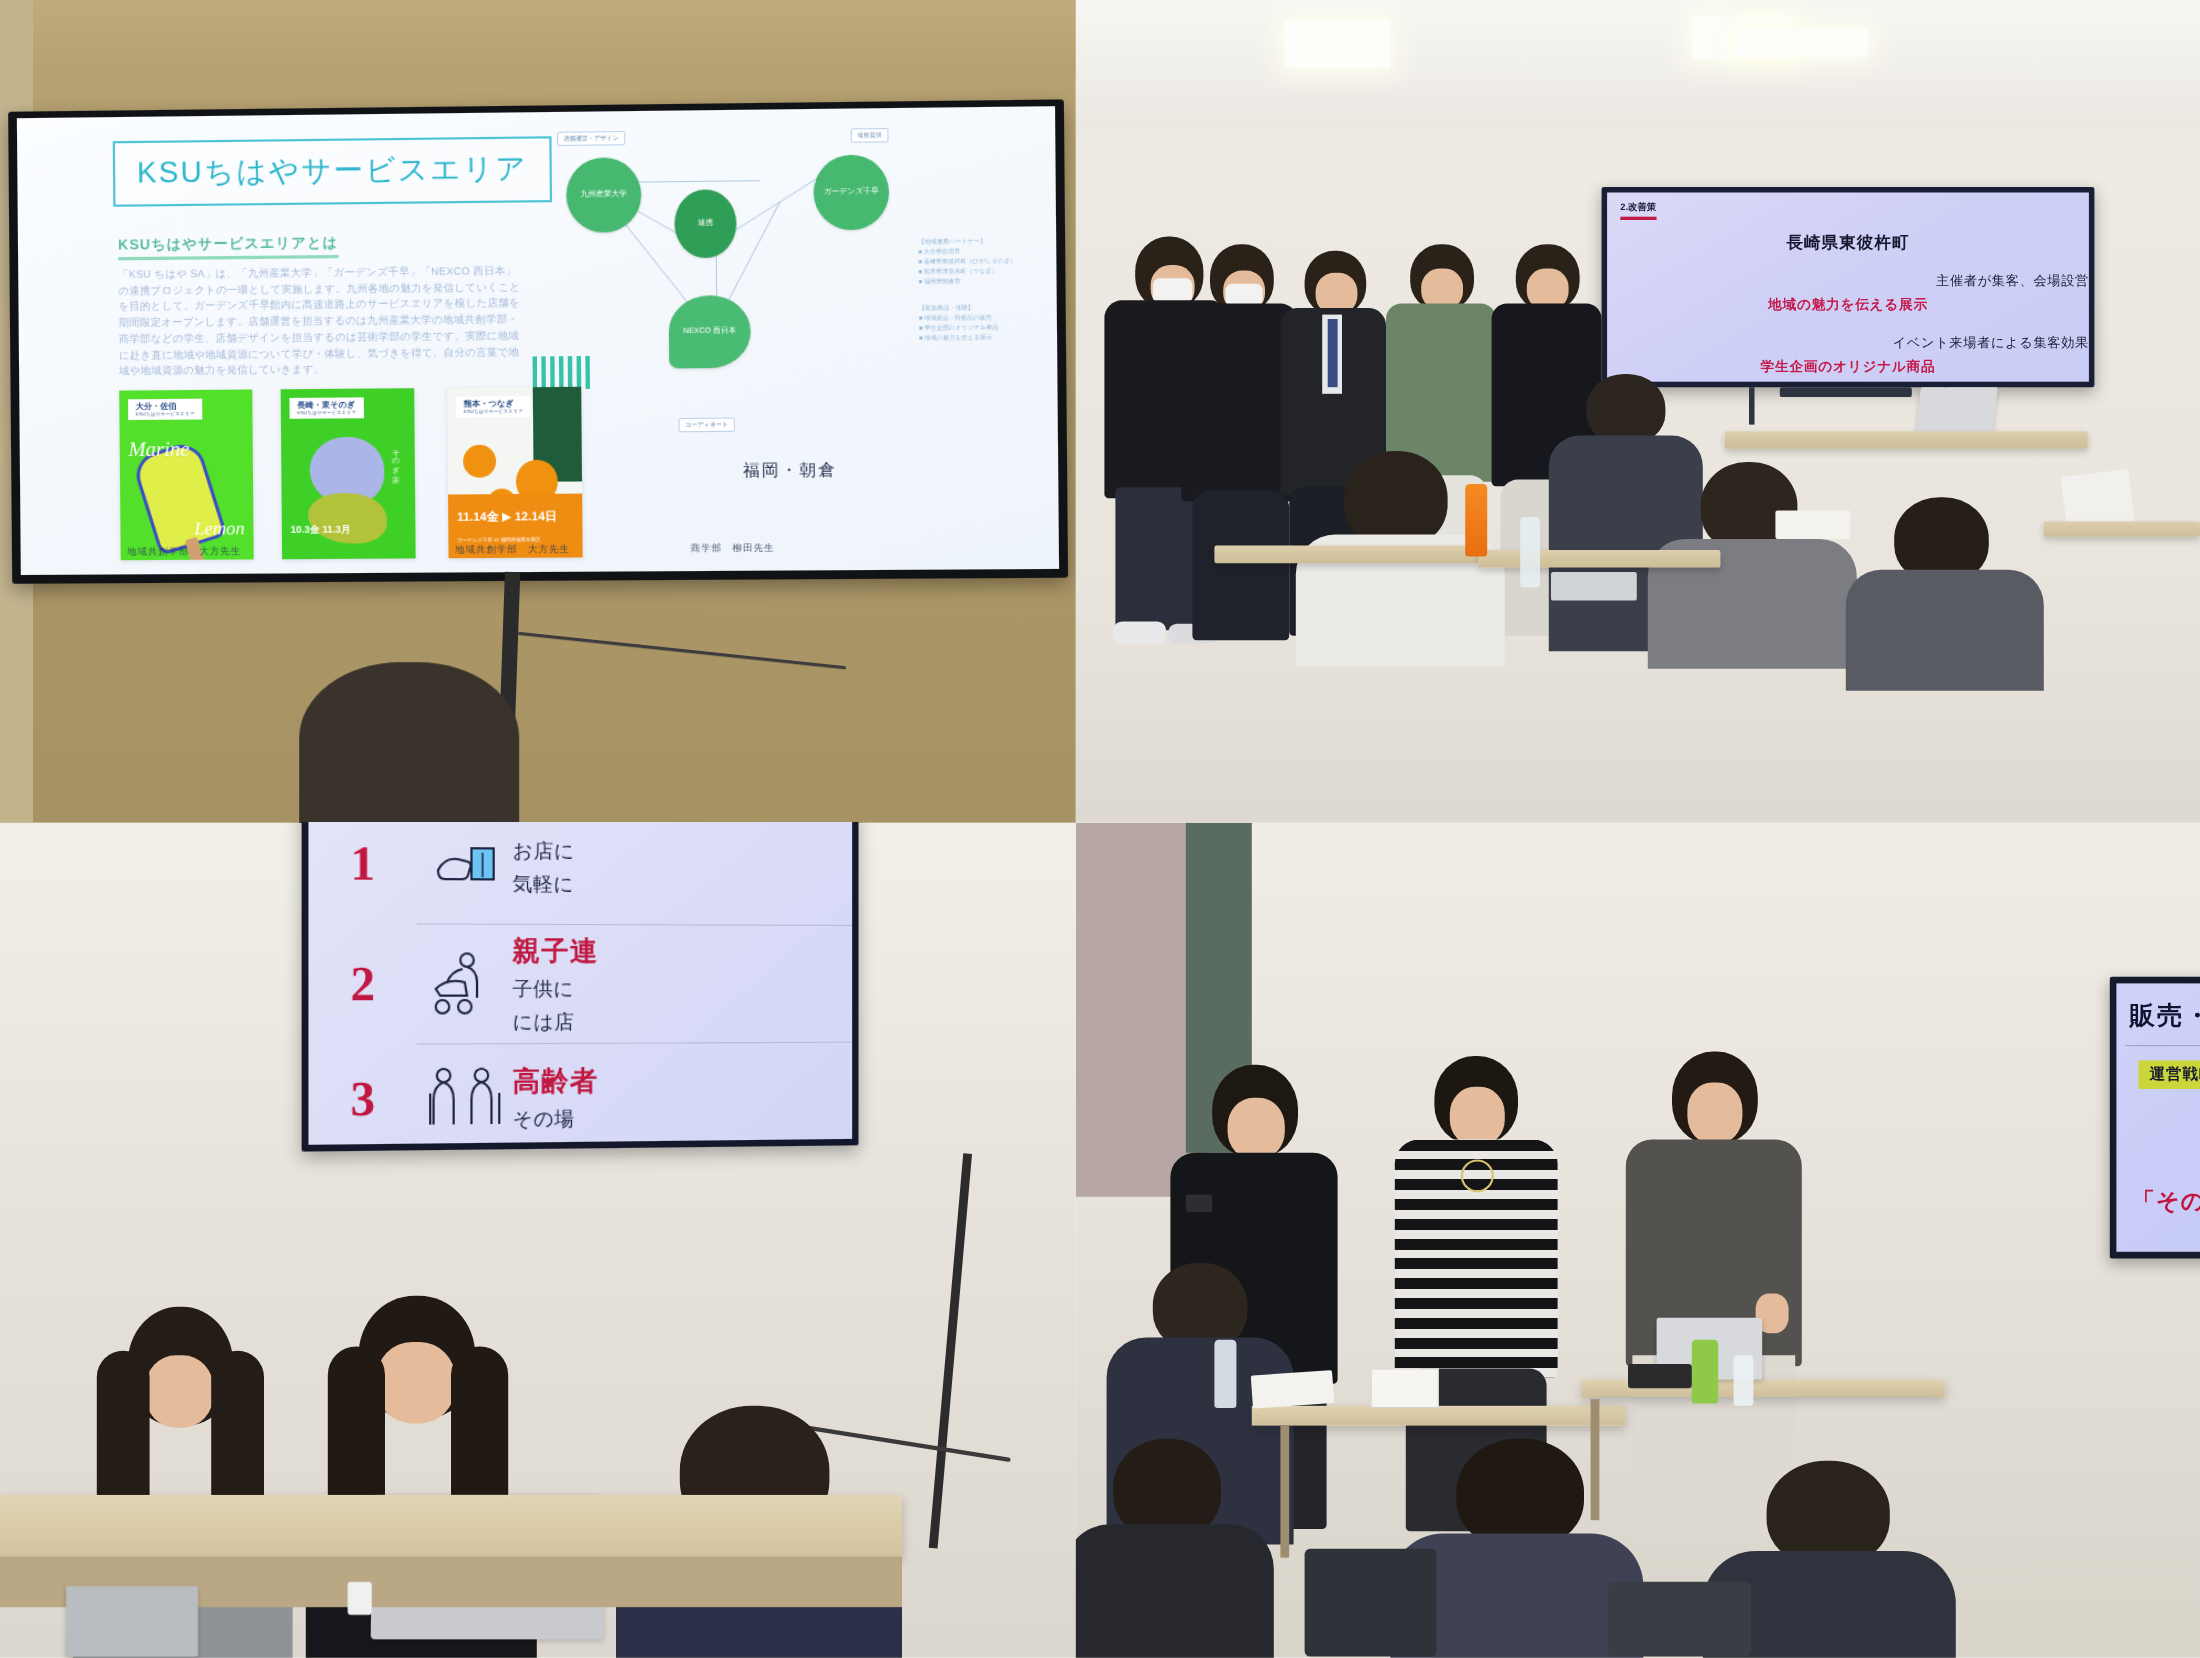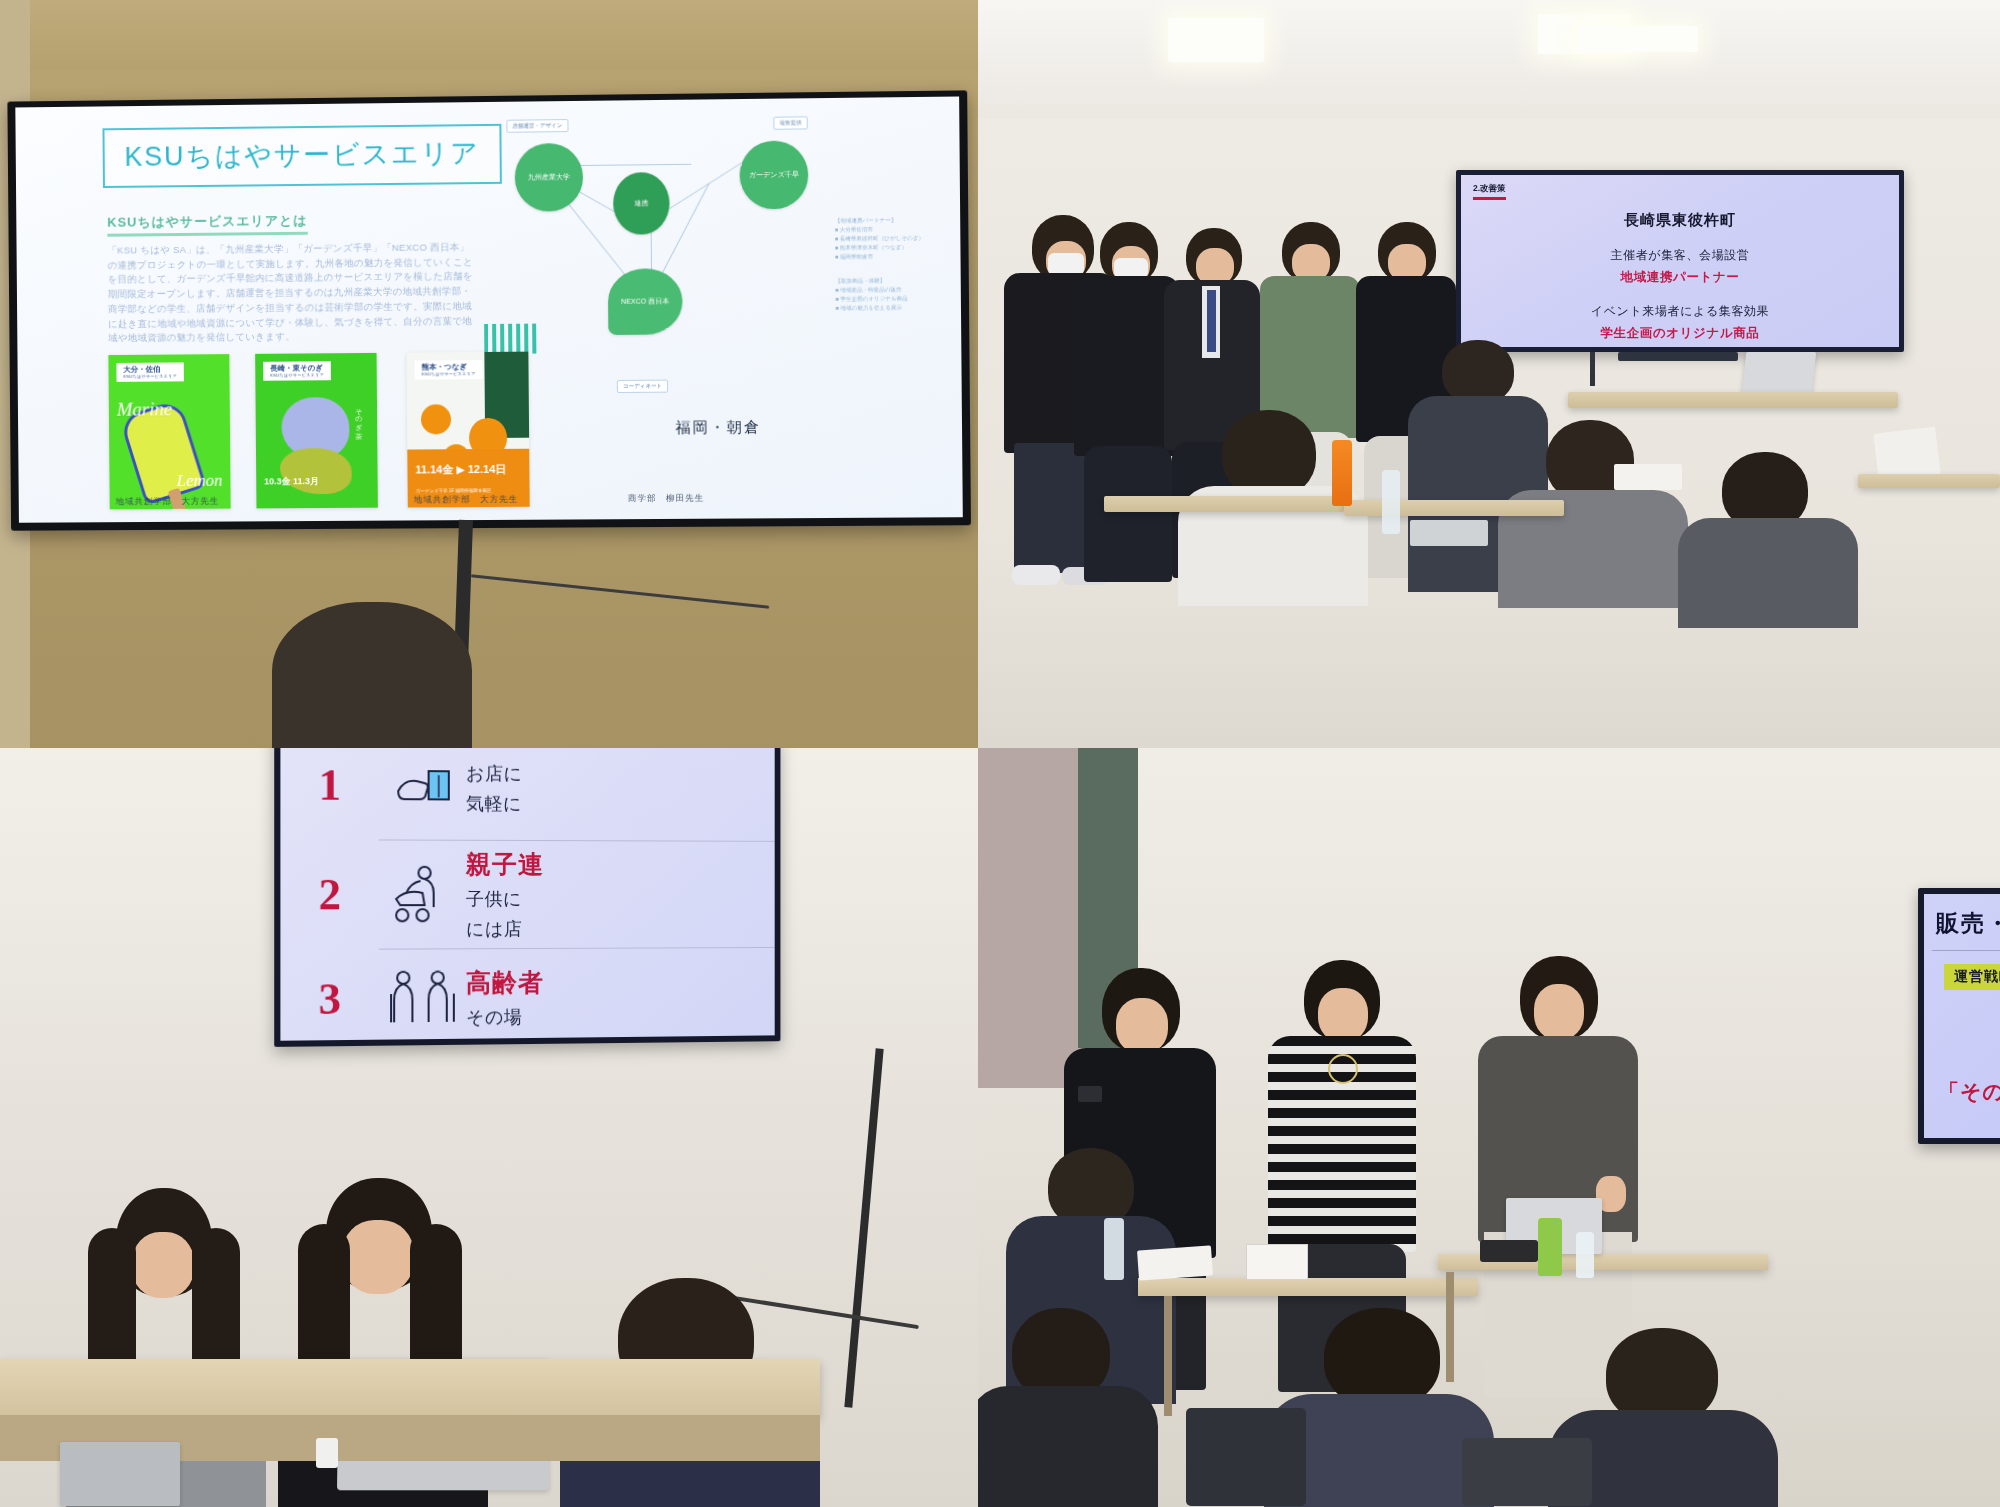--- a/index.html
+++ b/index.html
@@ -82,21 +82,21 @@
       background:linear-gradient(180deg,#f7f6f3,#ebe8e2);}
   .ceil-light{position:absolute;background:#fdfdfa;border-radius:2px;box-shadow:0 0 22px 8px rgba(255,255,240,.85);}
   .q2-screen{position:absolute;left:478px;top:170px;width:448px;height:182px;background:#1a1f35;
       border-radius:2px;box-shadow:0 5px 14px rgba(0,0,0,.3);}
   .q2-slide{position:absolute;left:5px;top:5px;right:5px;bottom:5px;
       background:linear-gradient(150deg,#dcd9f7 0%,#cfd0f6 45%,#c9ccf5 100%);overflow:hidden;}
   .q2-tag{position:absolute;left:12px;top:8px;color:#20223c;font-size:8.5px;font-weight:bold;
       border-bottom:3px solid #c21a46;padding-bottom:2px;}
   .q2-h{position:absolute;left:0;right:0;top:36px;text-align:center;color:#15182e;
       font-size:15px;font-weight:bold;letter-spacing:1px;}
-  .q2-l{position:absolute;left:0;right:0;text-align:center;color:#20233d;font-size:12px;letter-spacing:.6px;}
+  .q2-l{position:absolute;left:0;right:0;text-align:right;color:#20233d;font-size:12px;letter-spacing:.6px;}
   .q2-r{position:absolute;left:0;right:0;text-align:center;color:#c41a4b;font-size:12.5px;
       font-weight:bold;letter-spacing:.6px;}
   .q2-mount{position:absolute;left:640px;top:352px;width:120px;height:9px;background:#2e3340;border-radius:2px;}
   .q2-pole{position:absolute;top:352px;width:5px;height:34px;background:#30343f;}
   .desk{position:absolute;background:linear-gradient(180deg,#ddcfae,#cdbd97);border-radius:2px;
       box-shadow:0 3px 7px rgba(0,0,0,.2);}
   .person{position:absolute;}
   .head{position:absolute;border-radius:48% 48% 44% 44%;background:#2a2119;}
   .face{position:absolute;border-radius:45%;background:#e4bb9b;}
   .body{position:absolute;border-radius:16px 16px 4px 4px;}
@@ -255,21 +255,21 @@
     <div class="ceil"></div>
     <div class="ceil-light" style="left:190px;top:18px;width:96px;height:44px;"></div>
     <div class="ceil-light" style="left:560px;top:14px;width:92px;height:40px;"></div>
     <div class="ceil-light" style="left:600px;top:26px;width:120px;height:26px;"></div>
 
     <div class="q2-screen">
       <div class="q2-slide">
         <div class="q2-tag">2.改善策</div>
         <div class="q2-h">長崎県東彼杵町</div>
         <div class="q2-l" style="top:72px;">主催者が集客、会場設営</div>
-        <div class="q2-r" style="top:94px;">地域連携パートナー</div>
+        <div class="q2-r" style="top:94px;">地域の魅力を伝える展示</div>
         <div class="q2-l" style="top:128px;">イベント来場者による集客効果</div>
         <div class="q2-r" style="top:150px;">学生企画のオリジナル商品</div>
       </div>
     </div>
     <div class="q2-mount"></div>
     <div class="q2-pole" style="left:612px;"></div>
     <div class="q2-pole" style="left:788px;"></div>
 
     <div class="laptop" style="left:766px;top:352px;width:70px;height:42px;transform:skewX(-6deg);"></div>
     <div class="desk" style="left:590px;top:392px;width:330px;height:16px;"></div>

